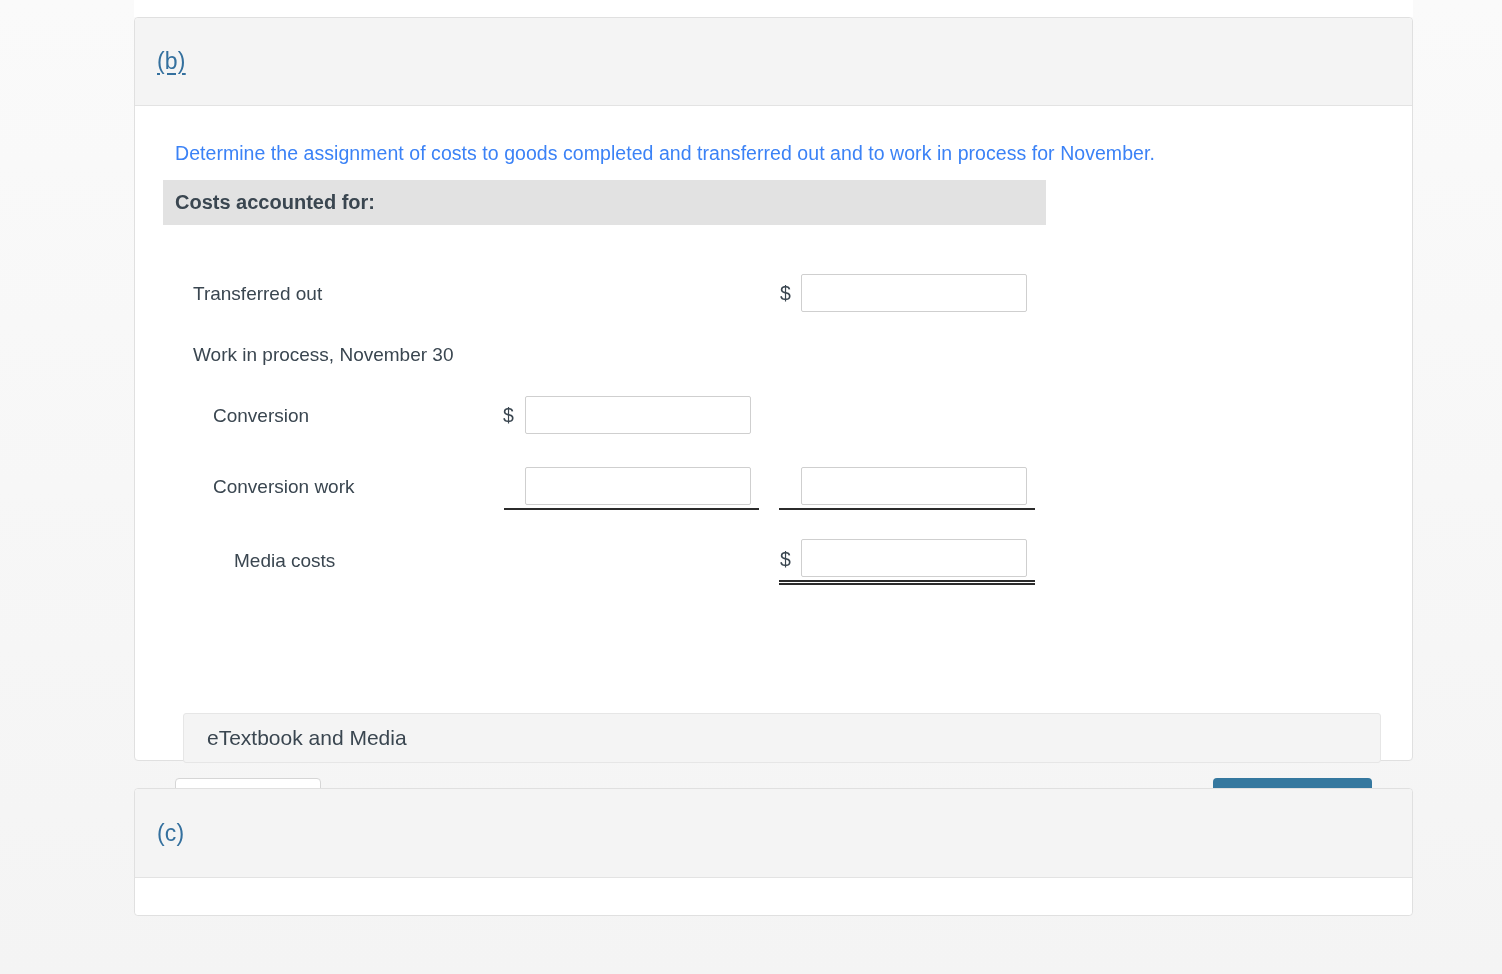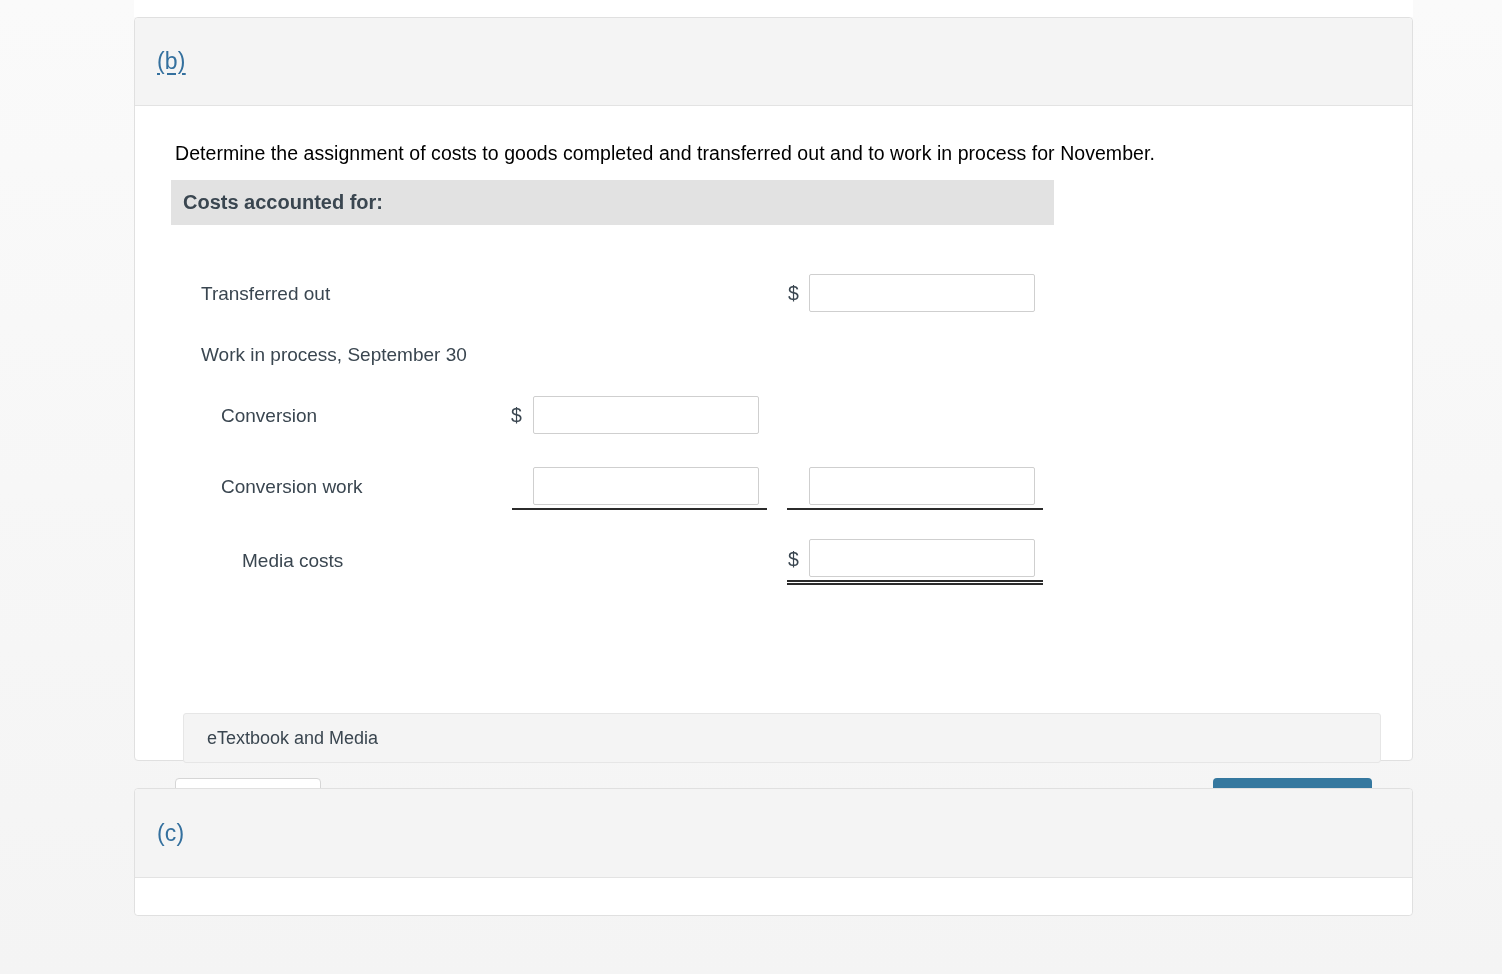--- a/index.html
+++ b/index.html
@@ -67,29 +67,29 @@
   .card-body {
     padding: 0;
     position: relative;
   }
 
   .prompt {
     position: absolute;
     left: 40px;
     top: 36px;
     font-size: 19.5px;
-    color: #000000;
+    color: #3b82f6;
     letter-spacing: 0.05px;
     white-space: nowrap;
   }
 
   
   .tbl {
     position: absolute;
-    left: 36px;
+    left: 28px;
     top: 74px;
     width: 780px;
   }
 
   .tbl-head {
     width: 883px;
     height: 45px;
     background: #e2e2e2;
     display: flex;
     align-items: center;
@@ -148,21 +148,21 @@
     left: 48px;
     top: 607px;
     width: 1198px;
     height: 50px;
     background: #f4f4f4;
     border: 1px solid #e6e6e6;
     border-radius: 3px;
     display: flex;
     align-items: center;
     padding-left: 23px;
-    font-size: 18px;
+    font-size: 21px;
     color: #3a4650;
     cursor: pointer;
   }
 
   
   .btn-save {
     position: absolute;
     left: 40px;
     top: 672px;
     width: 146px;
@@ -228,21 +228,21 @@
 
         <div class="tbl-head">Costs accounted for:</div>
 
         <div class="row">
           <span class="rowlabel" style="left:30px; top:58px;">Transferred out</span>
           <span class="dollar" style="left:617px; top:57px;">$</span>
           <input class="inputbox" type="text" style="left: 638px; top: 49px;" value="">
         </div>
 
         <div class="row">
-          <span class="rowlabel" style="left:30px; top:119px;">Work in process, September 30</span>
+          <span class="rowlabel" style="left:30px; top:119px;">Work in process, November 30</span>
         </div>
 
         <div class="row">
           <span class="rowlabel" style="left:50px; top:180px;">Conversion</span>
           <span class="dollar" style="left:340px; top:179px;">$</span>
           <input class="inputbox" type="text" style="left: 362px; top: 171px;" value="">
         </div>
 
         <div class="row">
           <span class="rowlabel" style="left:50px; top:251px;">Conversion work</span>

